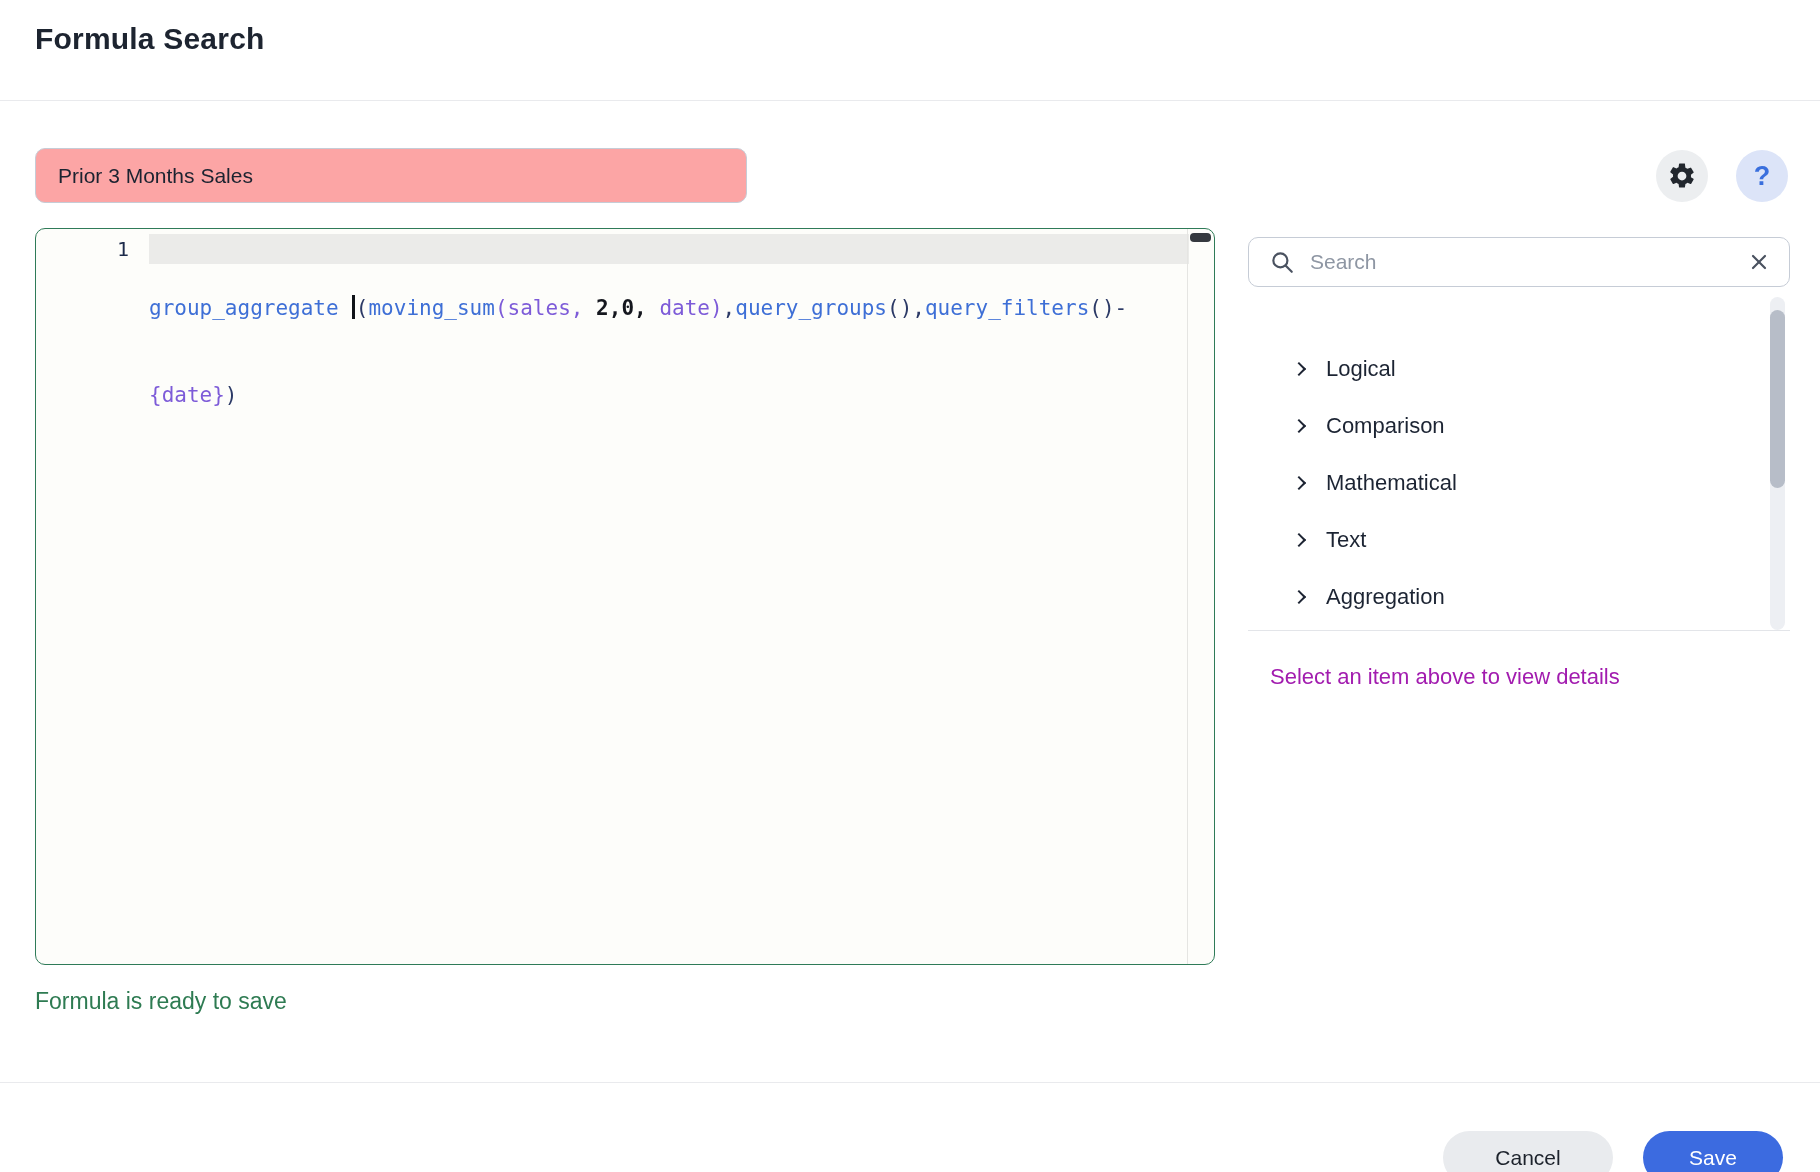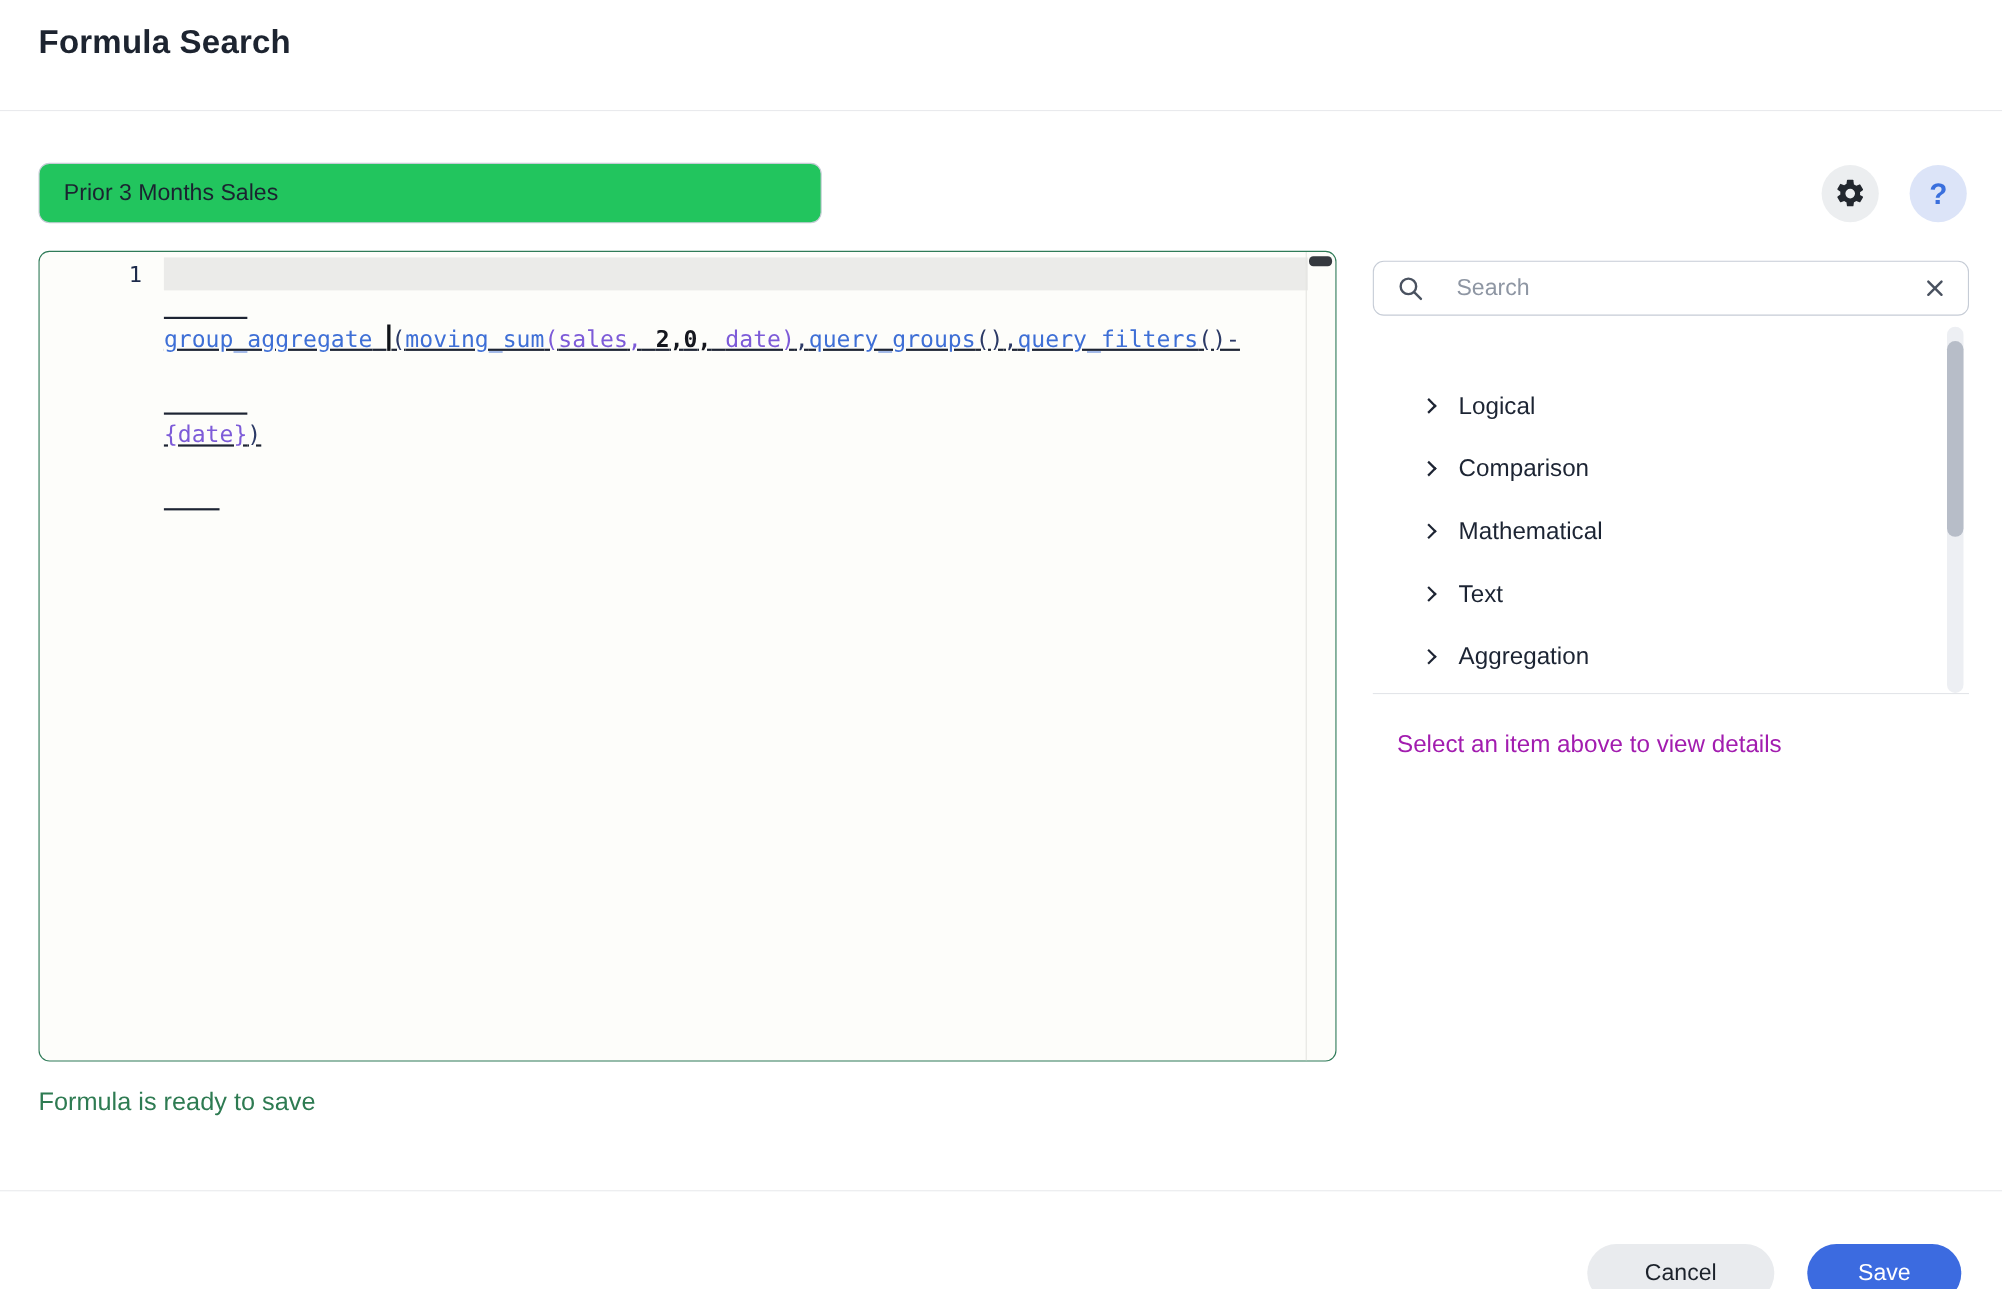--- a/index.html
+++ b/index.html
@@ -18,35 +18,35 @@
     font-family:"Liberation Sans", sans-serif;color:var(--text-dark);}
   .stage{position:relative;width:1820px;height:1172px;overflow:hidden;background:#fff;}
 
   
   .page-title{position:absolute;left:35px;top:22px;font-size:30px;font-weight:700;color:#1d2430;letter-spacing:.2px;}
   .header-divider{position:absolute;left:0;top:100px;width:1820px;height:1px;background:#e9eaed;}
 
   
   .name-input{position:absolute;left:35px;top:148px;width:712px;height:55px;
     border:1px solid #c6ccd6;border-radius:10px;font-size:21px;color:#1b2330;
-    padding:4px 22px;outline:none;font-family:"Liberation Sans",sans-serif;background:#22c55e;}
+    padding:4px 22px;outline:none;font-family:"Liberation Sans",sans-serif;background:#fca5a5;}
   .round-btn{position:absolute;top:150px;width:52px;height:52px;border-radius:50%;
     display:flex;align-items:center;justify-content:center;border:none;cursor:pointer;}
   .settings-btn{left:1656px;background:#eceef0;}
   .help-btn{left:1736px;background:#dce4f8;color:#3a6fdd;font-size:27px;font-weight:700;}
 
   
   .editor{position:absolute;left:35px;top:228px;width:1180px;height:737px;
     border:1.5px solid var(--editor-border);border-radius:10px;background:#fdfdfa;overflow:hidden;}
   .active-line{position:absolute;left:113px;top:5px;width:1040px;height:30px;background:#ebebe9;}
   .gutter{position:absolute;left:0;top:0;width:113px;height:100%;}
   .line-number{position:absolute;right:20px;top:8px;font-family:"DejaVu Sans Mono",monospace;
     font-size:20px;color:#1c2a4a;}
   .code-area{position:absolute;left:113px;top:7px;width:1040px;
-    font-family:"DejaVu Sans Mono",monospace;font-size:21px;line-height:29px;white-space:pre-wrap;word-break:break-all;text-decoration:underline;}
+    font-family:"DejaVu Sans Mono",monospace;font-size:21px;line-height:29px;white-space:pre-wrap;word-break:break-all;}
   .code-line{min-height:29px;}
   .tok-fn{color:var(--tok-fn);}
   .tok-field{color:var(--tok-field);}
   .tok-num{color:var(--tok-num);font-weight:600;}
   .tok-punct{color:var(--tok-punct);}
   .tok-plain{color:var(--text-dark);}
   .caret{display:inline-block;width:2.5px;height:24px;background:#101318;vertical-align:-4px;margin:0 1px;}
   .editor-scroll-sep{position:absolute;right:26px;top:0;width:1px;height:100%;background:#e5e5e2;}
   .editor-scroll-thumb{position:absolute;right:3px;top:4px;width:21px;height:9px;border-radius:4px;background:#35393f;}
 
@@ -54,21 +54,21 @@
   .status-text{position:absolute;left:35px;top:988px;font-size:23px;color:var(--success-green);}
   .footer-divider{position:absolute;left:0;top:1082px;width:1820px;height:1px;background:#e9eaed;}
   .pill-btn{position:absolute;top:1099px;height:53px;border:none;border-radius:27px;
     font-size:21px;cursor:pointer;font-family:"Liberation Sans",sans-serif;margin-top:32px;}
   .cancel-btn{left:1443px;width:170px;background:#e9ebee;color:#1c222b;}
   .save-btn{left:1643px;width:140px;background:var(--accent-blue);color:#ffffff;}
 
   
   .search-box{position:absolute;left:1248px;top:237px;width:542px;height:50px;
     border:1px solid #c6ccd6;border-radius:10px;background:#fff;display:flex;align-items:center;padding:0 20px;}
-  .search-box input{flex:1;border:none;outline:none;font-size:21px;color:#4d7c0f;margin-left:29px;
+  .search-box input{flex:1;border:none;outline:none;font-size:21px;color:#4d7c0f;margin-left:15px;
     font-family:"Liberation Sans",sans-serif;background:transparent;}
   .search-box input::placeholder{color:var(--muted);}
   .icon-btn{background:none;border:none;cursor:pointer;display:flex;align-items:center;padding:0;}
 
   .cat-list{position:absolute;left:1248px;top:340px;width:520px;}
   .cat-item{height:57px;display:flex;align-items:center;cursor:pointer;}
   .chev{display:inline-block;width:10px;height:10px;border-right:2.4px solid #1d2433;border-bottom:2.4px solid #1d2433;
     transform:rotate(-45deg);margin-left:46px;}
   .cat-label{margin-left:22px;font-size:22px;font-weight:500;color:#1c2433;}
 

